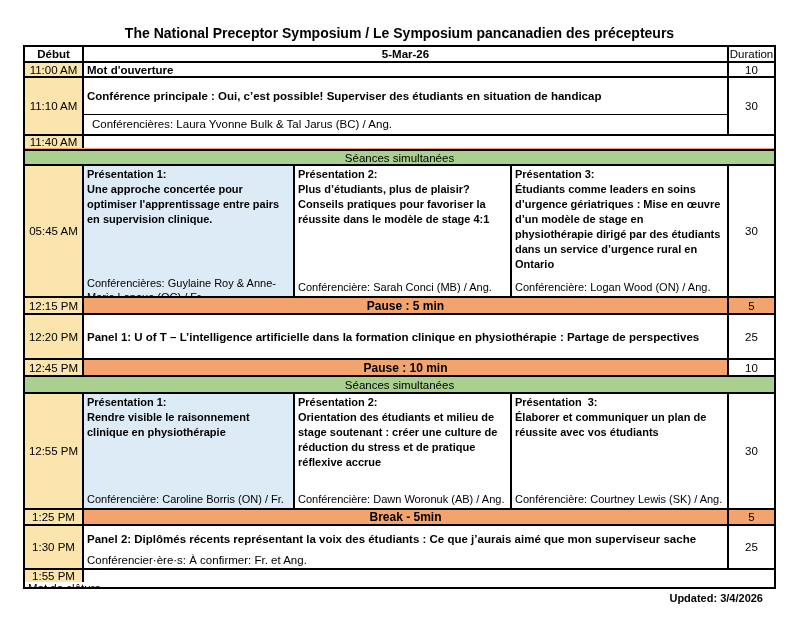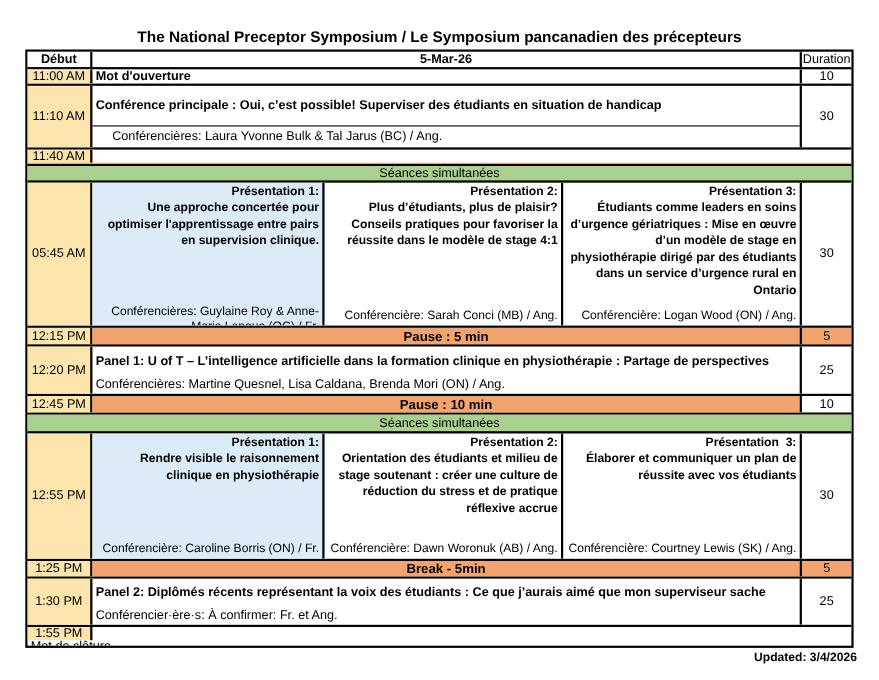--- a/index.html
+++ b/index.html
@@ -41,21 +41,21 @@
 
   
   .r-opening { height:15px; }
   .r-closing { height:17px; }
   .t-left { justify-content:center; padding-left:3px; font-size:11.5px; flex-direction:column; }
   .bold { font-weight:bold; }
 
   
   .r-keynote { height:58px; }
   .kn-title { height:37px; border-bottom:1px solid var(--line); display:flex; align-items:center; padding-left:3px; font-weight:bold; font-size:11.5px; box-sizing:border-box; }
-  .kn-spk   { height:18px; display:flex; align-items:center; padding-left:18px; font-size:11.5px; }
+  .kn-spk   { height:18px; display:flex; align-items:center; padding-left:8px; font-size:11.5px; }
 
   .r-panel1 { height:45px; }
   .r-panel2 { height:44px; }
   .pn-title { flex:1; display:flex; align-items:center; padding-left:3px; font-weight:bold; font-size:11.5px; }
   .pn-spk   { height:16px; display:flex; align-items:center; padding-left:3px; font-size:11.5px; }
 
   
   .r-pause { height:15px;flex-direction:column; }
   .r-pause2, .r-pause3 { height:17px; }
   .r-break { height:16px; }
@@ -65,33 +65,33 @@
   
   .r-banner { height:15px; background:var(--banner-bg); display:flex; align-items:center; justify-content:center; font-weight:normal; font-size:11.5px; }
   .r-banner2 { height:17px; }
 
   
   .r-block1 { height:132px; }
   .r-block2 { height:116px; }
   .c-main.cols { flex-direction:row; }
   .pcell {
     position:relative; box-sizing:border-box; padding:1px 3px 2px 3px;
-    font-size:11px; overflow:hidden;text-align:right;
+    font-size:11px; overflow:hidden;
   }
   .pcell.w1 { width:211px; flex:none; border-right:2px solid var(--line); }
   .pcell.w2 { width:217px; flex:none; border-right:2px solid var(--line); }
   .pcell.w3 { flex:1; }
   .pcell.hl { background:var(--highlight-bg); }
   .p-label { font-weight:bold; white-space:pre-wrap; line-height:15px; }
   .p-title { font-weight:bold; line-height:15px; }
   .p-spk   { position:absolute; left:3px; right:3px; bottom:2px; line-height:14px; }
   .p-spk.clip { bottom:-8px; }
 
   .footer-updated {
-    position:absolute; right:20px; top:592px;
+    position:absolute; right:36px; top:592px;
     font-weight:bold; font-size:11px;
   }
 </style>
 </head>
 <body>
 
 <div class="page-title">The National Preceptor Symposium / Le Symposium pancanadien des précepteurs</div>
 <div class="tz-line">EST-HNE</div>
 
 <div class="tbl">
@@ -152,21 +152,20 @@
   <div class="row r-pause2">
     <div class="c-time">12:15 PM</div>
     <div class="c-main pause-main">Pause : 5 min</div>
     <div class="c-dur pause-dur">5</div>
   </div>
 
   <div class="row r-panel1">
     <div class="c-time">12:20 PM</div>
     <div class="c-main">
       <div class="pn-title">Panel 1: U of T – L’intelligence artificielle dans la formation clinique en physiothérapie : Partage de perspectives</div>
-      <div class="pn-spk">Conférencières: Martine Quesnel, Lisa Caldana, Brenda Mori (ON) / Ang.</div>
     </div>
     <div class="c-dur">25</div>
   </div>
 
   <div class="row r-pause3">
     <div class="c-time">12:45 PM</div>
     <div class="c-main pause-main">Pause : 10 min</div>
     <div class="c-dur">10</div>
   </div>
 

